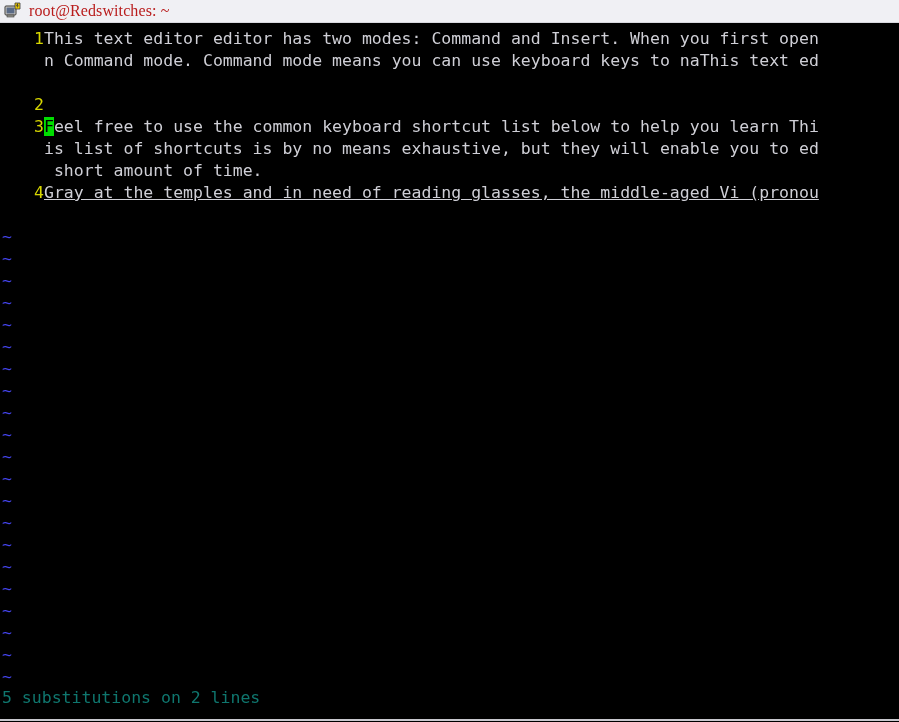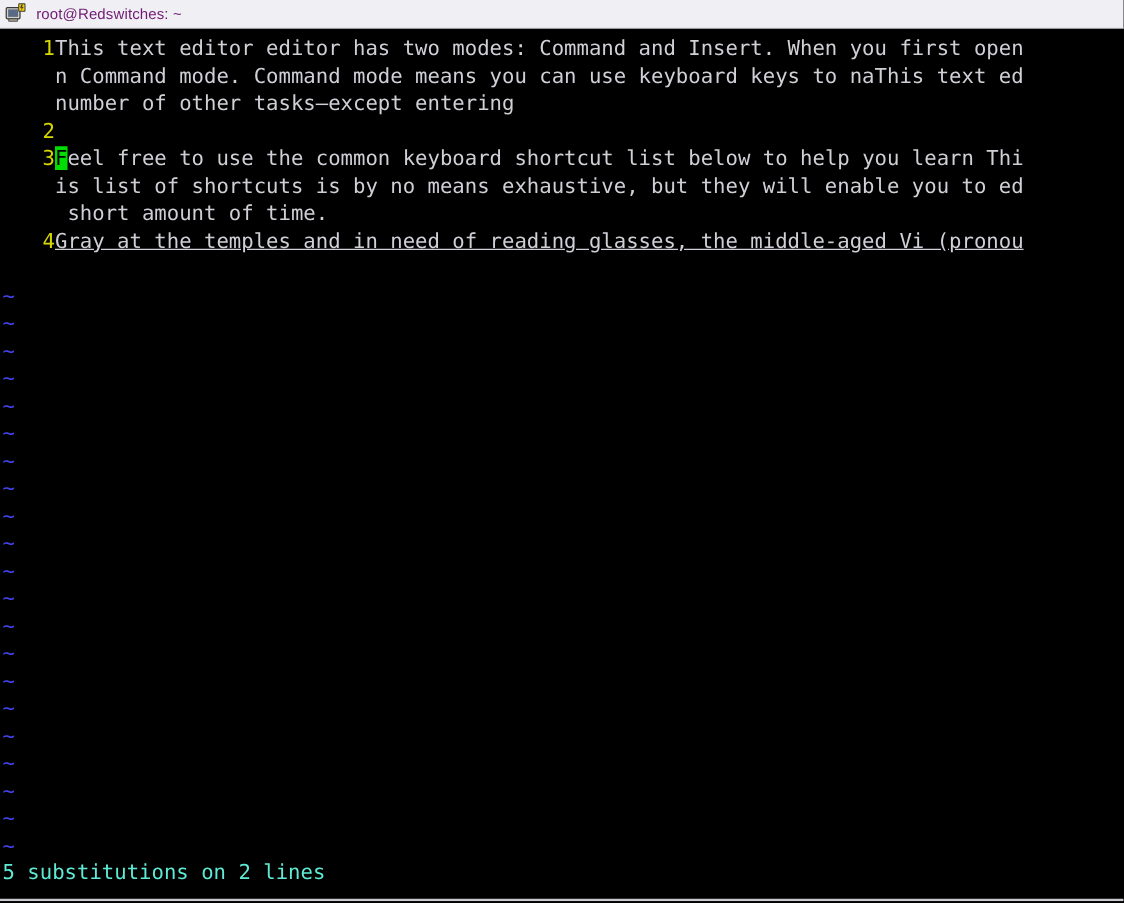--- a/index.html
+++ b/index.html
@@ -39,24 +39,24 @@
     padding-left: 4px;
   }
   #titlebar .app-icon {
     width: 18px;
     height: 18px;
     flex: 0 0 18px;
     position: relative;
     margin-right: 7px;
   }
   #titlebar .title-text {
-    font-family: Liberation Sans, sans-serif;
-    font-size: 12px;
+    font-family: Liberation Serif, serif;
+    font-size: 16px;
     line-height: 14px;
-    color: #701a75;
+    color: #b91c1c;
     white-space: nowrap;
     letter-spacing: 0.1px;
   }
 
   
   #terminal {
     position: absolute;
     left: 0;
     top: 23px;
     width: 899px;
@@ -110,21 +110,21 @@
     background: #00dd00;
     color: #000000;
   }
 
   #statusline {
     position: absolute;
     left: 0;
     width: 899px;
     height: 22px;
     line-height: 22px;
-    color: #5eead4;
+    color: #0f766e;
     font-family: "DejaVu Sans Mono", "Liberation Mono", monospace;
     font-size: 16.5px;
     white-space: pre;
     padding-left: 2px;
     box-sizing: border-box;
   }
 
   #bottomedge {
     position: absolute;
     left: 0;
@@ -150,21 +150,20 @@
       </svg>
     </span>
     <span class="title-text">root@Redswitches: ~</span>
   </div>
 
   <div id="terminal">
     <div id="screen">
         <div class="gutter" style="top: 5px;">1</div>
         <div class="ltext" style="top: 27px;"><span>n Command mode. Command mode means you can use keyboard keys to naThis text ed</span></div>
         <div class="ltext" style="top: 5px;"><span>This text editor editor has two modes: Command and Insert. When you first open</span></div>
-        <div class="ltext" style="top: 49px;"><span>number of other tasks—except entering</span></div>
         <div class="gutter" style="top: 71px;">2</div>
         <div class="gutter" style="top: 93px;">3</div>
         <div class="ltext" style="top: 93px;"><span class="cursor">F</span><span>eel free to use the common keyboard shortcut list below to help you learn Thi</span></div>
         <div class="ltext" style="top: 115px;"><span>is list of shortcuts is by no means exhaustive, but they will enable you to ed</span></div>
         <div class="ltext" style="top: 137px;"><span> short amount of time.</span></div>
         <div class="gutter" style="top: 159px;">4</div>
         <div class="ltext" style="top: 159px; text-decoration: underline;"><span>Gray at the temples and in need of reading glasses, the middle-aged Vi (pronou</span></div>
         <div class="tilde" style="top: 203px;">~</div>
         <div class="tilde" style="top: 225px;">~</div>
         <div class="tilde" style="top: 247px;">~</div>

